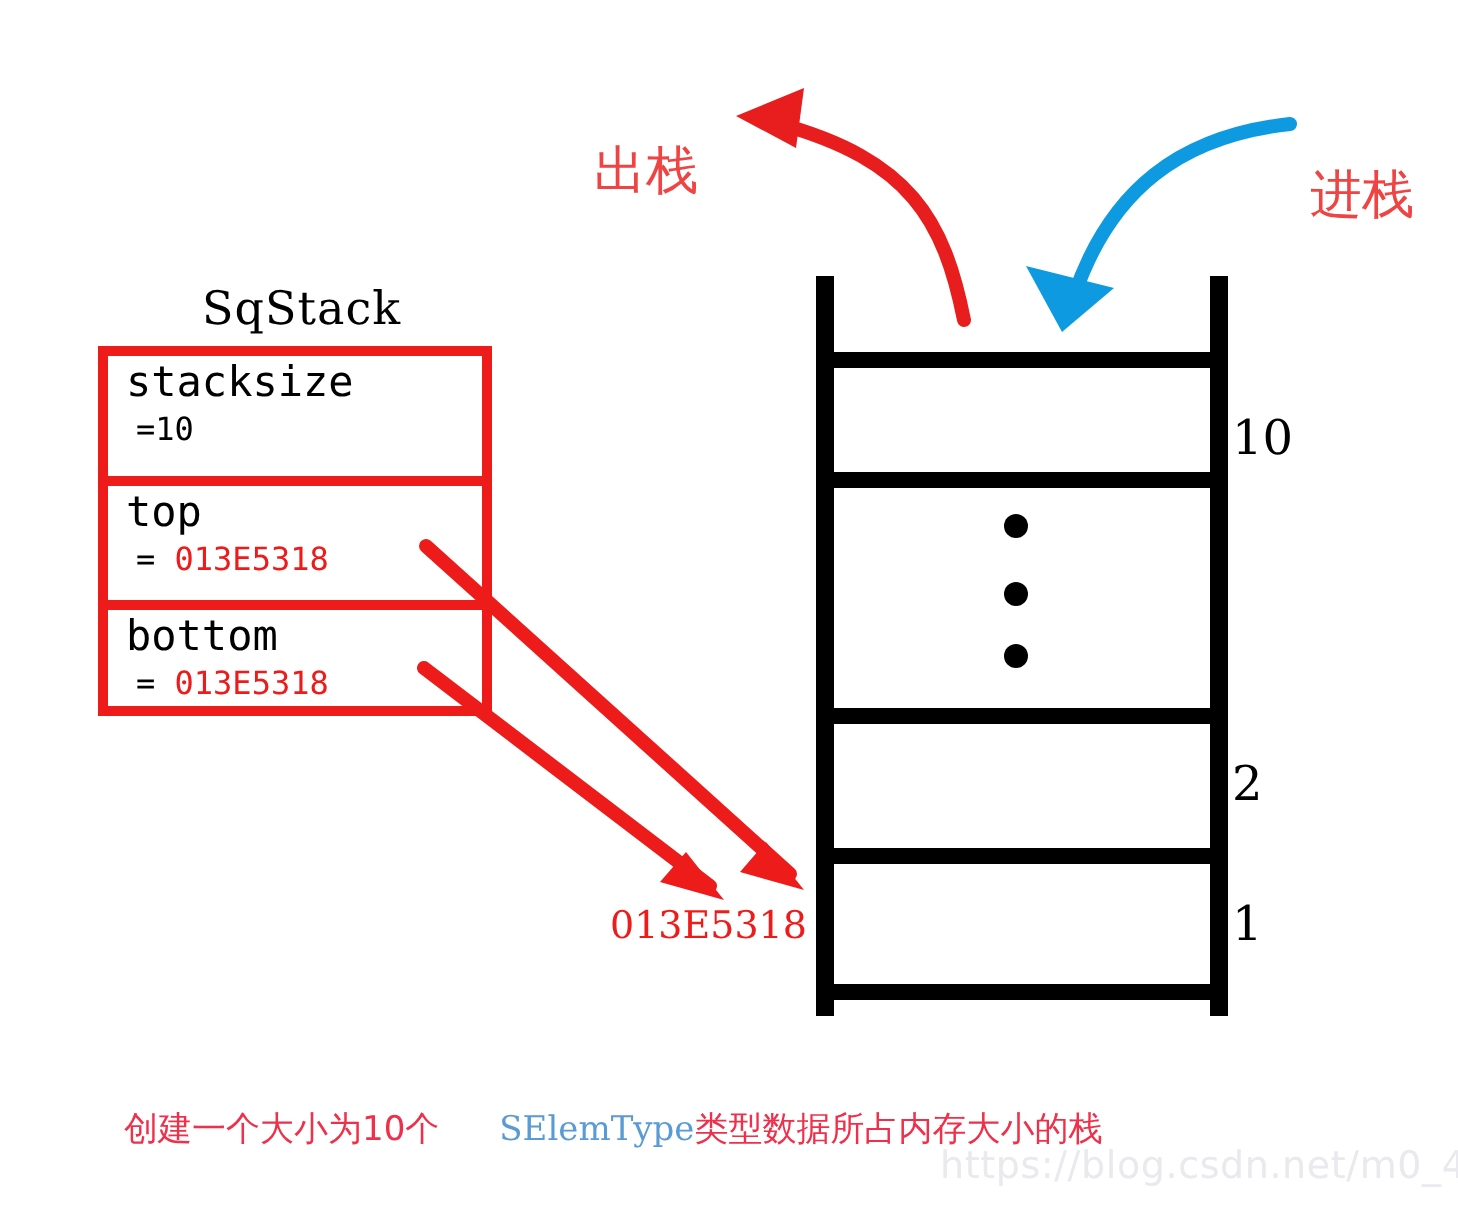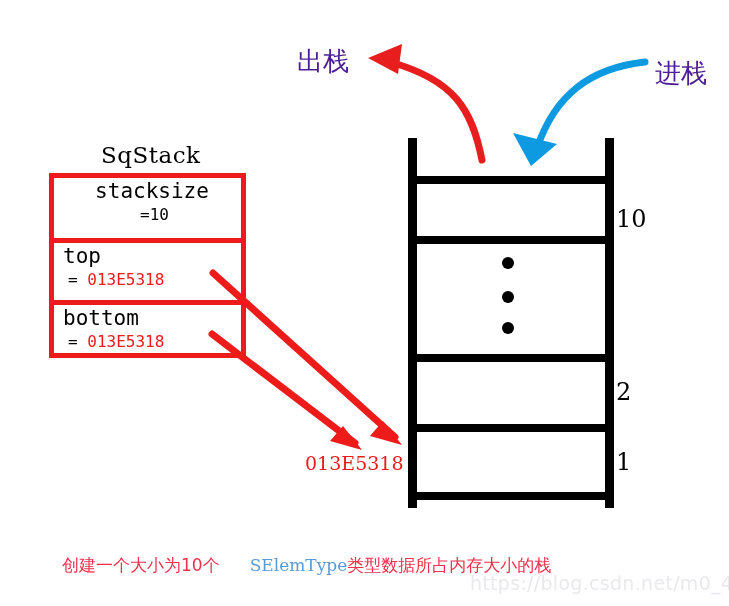--- a/index.html
+++ b/index.html
@@ -83,23 +83,24 @@
     white-space: nowrap;
   }
   #idx-10 { left: 616px; top: 205px; }
   #idx-2  { left: 616px; top: 378px; }
   #idx-1  { left: 616px; top: 448px; }
 
   
   .cn-label {
     font-family: "DejaVu Sans", sans-serif;
     font-size: 26px;
-    color: #4c1d95;
+    color: #ef4444;
     font-weight: 500;
     white-space: nowrap;
+    margin-top: 24px;
   }
   #label-pop  { left: 297px; top: 44px; }
   #label-push { left: 655px; top: 56px; }
 
   
   #stack-caption {
     left: 443px; top: 512px;
     font-family: "DejaVu Sans", sans-serif;
     font-size: 23px;
     color: #000000;
@@ -133,21 +134,21 @@
 </style>
 </head>
 <body>
 
 <div id="stage">
 
   <div class="abs" id="sqstack-title">SqStack</div>
 
   <div class="abs" id="sqstack-box">
 
-    <div class="field" style="height:60px;text-align:center;">
+    <div class="field" style="height:60px;">
       <div class="field-name">stacksize</div>
       <div class="field-value">
         <span>=</span><span>10</span>
       </div>
     </div>
 
     <div class="field field-sep" style="height:62px;">
       <div class="field-name">top</div>
       <div class="field-value">
         <span>=</span>

